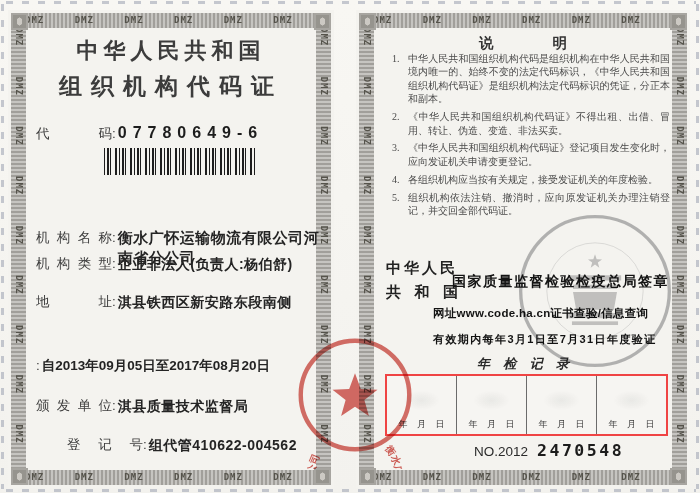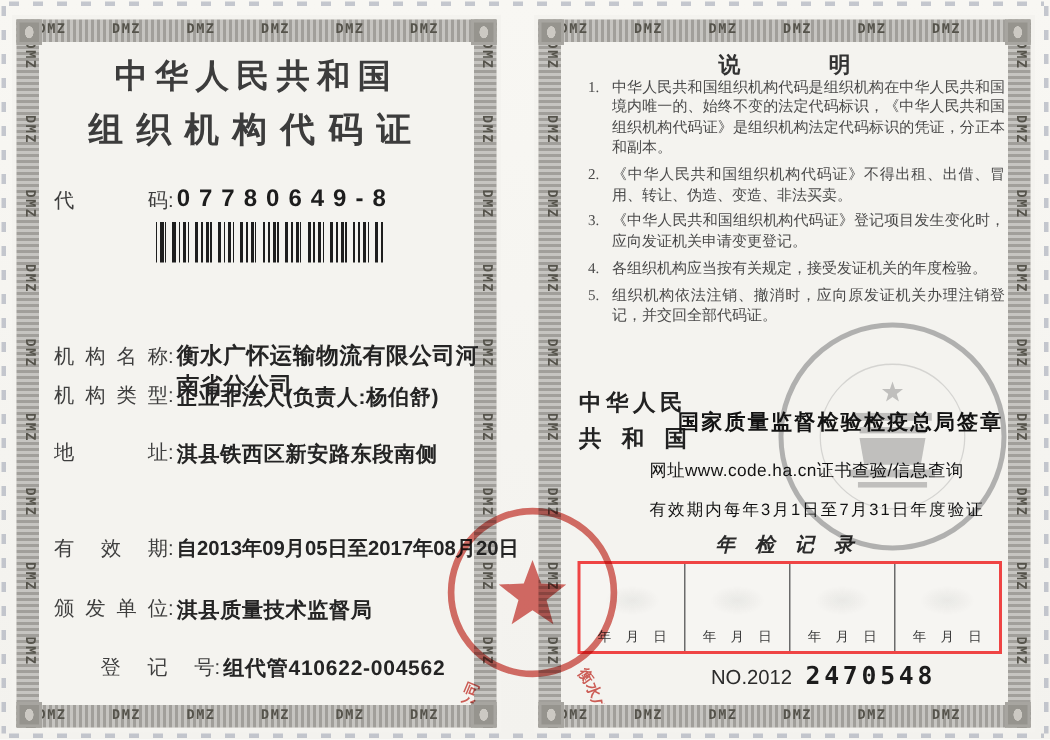--- a/index.html
+++ b/index.html
@@ -62,21 +62,21 @@
   .notes{position:absolute;left:36px;top:42px;width:278px;margin:0;padding:0;list-style:none;
     font-family:"Liberation Serif",serif;font-size:10px;line-height:13.4px;color:#4a4a4a;}
   .notes li{display:flex;margin-bottom:4.5px;}
   .notes .num{flex:none;width:16px;}
   .notes .txt{flex:1;text-align:justify;}
   .issuer{position:absolute;left:30px;top:249px;color:#222;font-family:"Liberation Serif",serif;font-weight:bold;}
   .issuer .l1{font-size:15px;letter-spacing:3px;}
   .issuer .l2{display:inline-block;width:72px;text-align:justify;text-align-last:justify;font-size:15px;margin-top:5px;font-family:Liberation Serif, serif;}
   .seal-caption{position:absolute;left:96px;top:263px;z-index:6;white-space:nowrap;
     font-size:14px;font-weight:bold;letter-spacing:1.5px;color:#131313;}
-  .weblines{color:#131313;font-weight:normal;position:absolute;white-space:nowrap;padding-left:47px;}
+  .weblines{color:#131313;font-weight:bold;position:absolute;white-space:nowrap;padding-left:47px;}
   .web1{left:30px;top:296px;font-size:11.5px;letter-spacing:.3px;}
   .web2{left:30px;top:322px;font-size:11px;letter-spacing:1.4px;}
   .annual-title{position:absolute;left:0;right:0;top:344px;text-align:center;font-style:italic;}
   .annual-title span{display:inline-block;width:92px;text-align:justify;text-align-last:justify;
     font-size:13px;font-weight:bold;color:#2a2a2a;}
   .ytable{position:absolute;left:29px;top:364px;width:283px;height:62px;display:flex;
     border:2px solid #ef4444;box-sizing:border-box;background:rgba(255,255,255,.2);}
   .ycell{flex:1;position:relative;border-right:1px solid #6b6b6b;
     background:radial-gradient(ellipse 26px 14px at 50% 42%,rgba(60,60,60,.07),transparent 70%);}
   .ycell:last-child{border-right:none;}
@@ -109,21 +109,21 @@
 
   <div class="content">
     <div class="titleblock">
       <div class="title1">中华人民共和国</div>
       <div class="title2">组织机构代码证</div>
     </div>
 
     <div class="frow" style="top:114px;">
       <span class="lbl">代码</span>
         <span class="colon">:</span>
-      <span class="code-digits">07780649-8</span>
+      <span class="code-digits">07780649-6</span>
     </div>
     <div class="barcode"></div>
 
     <div class="frow" style="top:186px;margin-top:32px;">
       <span class="lbl">机构名称</span>
         <span class="colon">:</span>
       <span class="val val-big">衡水广怀运输物流有限公司河南省分公司</span>
     </div>
 
     <div class="frow" style="top:244px;">
@@ -132,21 +132,20 @@
       <span class="val val-nowrap">企业非法人(负责人:杨伯舒)</span>
     </div>
 
     <div class="frow" style="top:282px;">
       <span class="lbl">地址</span>
         <span class="colon">:</span>
       <span class="val val-nowrap">淇县铁西区新安路东段南侧</span>
     </div>
 
     <div class="frow" style="top:346px;">
-      <span class="lbl">有效期</span>
         <span class="colon">:</span>
       <span class="val val-nowrap" style="font-size:13.5px;letter-spacing:0;">自2013年09月05日至2017年08月20日</span>
     </div>
 
     <div class="frow" style="top:386px;">
       <span class="lbl">颁发单位</span>
         <span class="colon">:</span>
       <span class="val val-nowrap">淇县质量技术监督局</span>
     </div>
 

